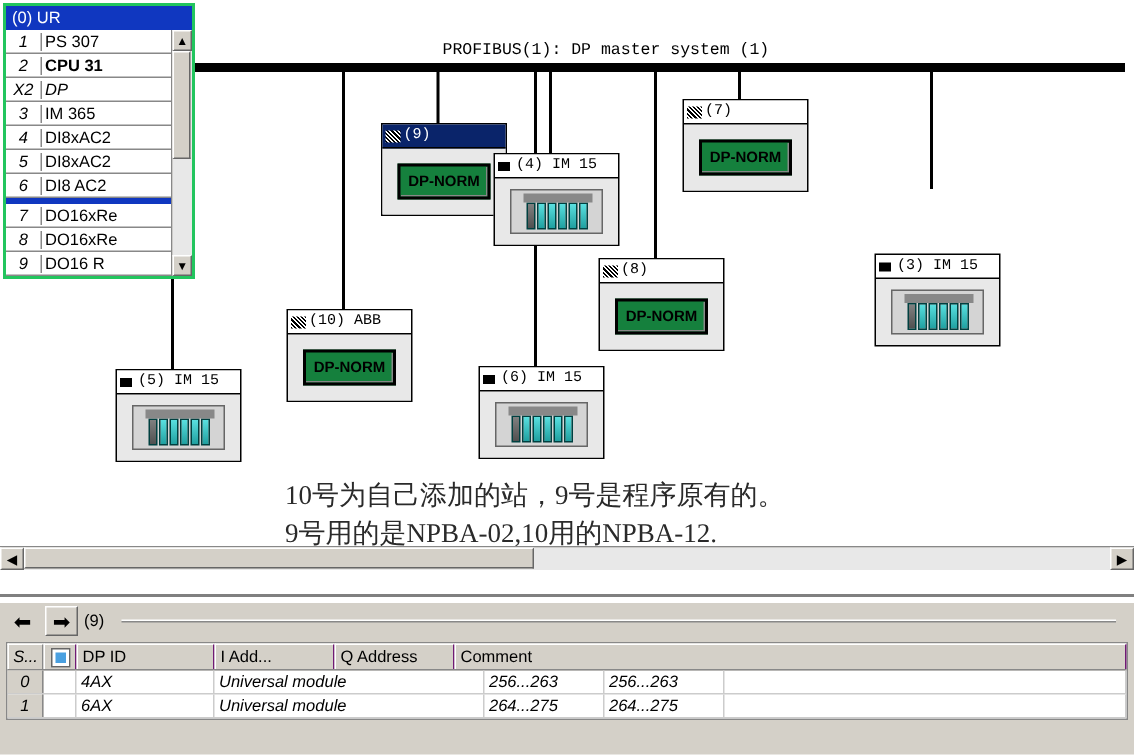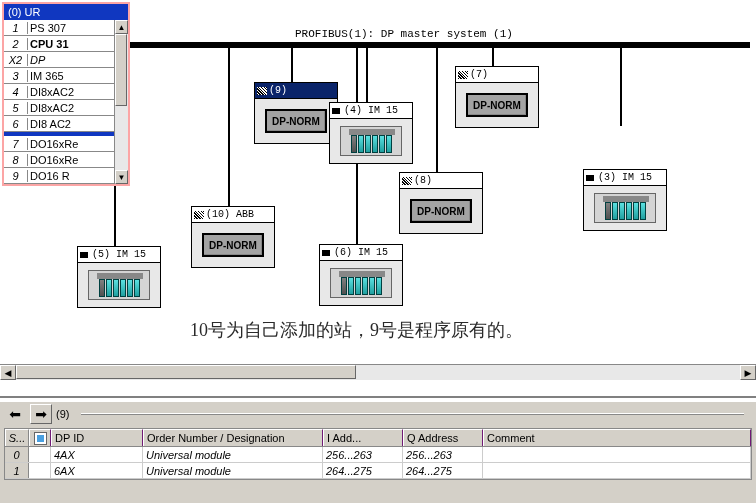--- a/index.html
+++ b/index.html
@@ -1,18 +1,18 @@
 <!DOCTYPE html>
 <html><head>
 <meta charset="utf-8">
 <style>
 * { box-sizing: border-box; margin: 0; padding: 0; }
 body { font-family: "Microsoft Sans Serif", Arial, sans-serif; font-size: 11px; background: #fff; width: 756px; height: 503px; overflow: hidden; position: relative; }
 .canvas { position: absolute; left: 0; top: 0; right: 0; height: 380px; background: #fff; }
-.ur-window { position: absolute; left: 2px; top: 2px; width: 128px; border: 2px solid #fca5a5; background: #4d7c0f; }
+.ur-window { position: absolute; left: 2px; top: 2px; width: 128px; border: 2px solid #22c55e; background: #4d7c0f; }
 .ur-title { background: #1037c0; color: #fff; padding: 1px 4px; font-size: 11px; height: 16px; display: flex; align-items: center; }
 .ur-body { display: flex; }
 .ur-rows { flex: 1; }
 .ur-row { display: flex; border-bottom: 1px solid #888; height: 16px; align-items: center; background: #fff; }
 .ur-slot { width: 24px; text-align: center; border-right: 1px solid #888; font-style: italic; }
 .ur-name { flex: 1; padding-left: 2px; white-space: nowrap; overflow: hidden; }
 .ur-row.bold .ur-name { font-weight: bold; }
 .ur-row.italic .ur-name { font-style: italic; }
 .ur-sep { height: 4px; background: #1037c0; }
 .vscroll { width: 14px; background: #d4d0c8; border-left: 1px solid #888; display: flex; flex-direction: column; }
@@ -21,21 +21,21 @@
 .vthumb { position: absolute; width: 12px; left: 0; background: #d4d0c8; border: 1px solid #fff; border-right-color: #666; border-bottom-color: #666; }
 
 .bus-label { position: absolute; font-size: 11px; font-family: "Courier New", monospace; }
 .bus-line { position: absolute; height: 6px; background: #000; }
 .drop-line { position: absolute; width: 2px; background: #000; }
 
 .node { position: absolute; width: 84px; border: 1px solid #000; background: #fff; }
 .node-title { height: 16px; background: #fff; display: flex; align-items: center; padding: 0 2px; font-family: "Courier New", monospace; font-size: 10px; border-bottom: 1px solid #000; position: relative; }
 .node-title.selected { background: #0a246a; color: #fff; }
 .node-body { height: 44px; display: flex; align-items: center; justify-content: center; background: #e8e8e8; padding: 4px; }
-.dpnorm-box { width: 62px; height: 24px; border: 2px solid #000; background: #a3a3a3; display: flex; align-items: center; justify-content: center; font-weight: bold; font-size: 10px; box-shadow: inset -1px -1px 0 #888; }
+.dpnorm-box { width: 62px; height: 24px; border: 2px solid #000; background: #15803d; display: flex; align-items: center; justify-content: center; font-weight: bold; font-size: 10px; box-shadow: inset -1px -1px 0 #888; }
 .rack-box { width: 62px; height: 30px; background: #d4d4d4; border: 1px solid #666; display: flex; align-items: flex-end; justify-content: center; padding: 2px; position: relative; }
 .rack-box::before { content:''; position:absolute; left:8px; top:2px; width:46px; height:6px; background:#888; }
 .rack-slots { display: flex; gap: 1px; }
 .rack-slot { width: 6px; height: 18px; background: linear-gradient(#5ae0e0, #20a0a0); border: 1px solid #004040; }
 .rack-slot.first { background: linear-gradient(#808080,#505050); }
 
 .node-mini-icon { width: 10px; height: 8px; margin-right: 2px; display: inline-flex; }
 .mini-dot { width:8px; height:6px; background:#000; margin-top:1px; }
 .mini-hatch { width:10px; height:8px; background: repeating-linear-gradient(45deg,#000 0 1px,#fff 1px 2px); }
 
@@ -272,20 +272,21 @@
         <div class="vtrack">
             <div class="vthumb" style="top:0;height:72px;"></div>
           </div>
         <div class="vbtn">▼</div>
       </div>
     </div>
   </div>
 
   <div class="annotation" style="left:190px;top:318px;">
     <div>10号为自己添加的站，9号是程序原有的。</div>
+    <div>9号用的是NPBA-02,10用的NPBA-12.</div>
   </div>
 
   <div class="hscroll">
     <div class="hbtn">◀</div>
     <div class="htrack">
         <div class="hthumb" style="left:0;width:340px;"></div>
       </div>
     <div class="hbtn">▶</div>
   </div>
 </div>
@@ -298,21 +299,20 @@
     <span class="bp-path">(9)</span>
     <div class="bp-line"></div>
   </div>
   <div class="bp-table">
     <div class="bp-hdr">
       <div class="c-s">S...</div>
       <div class="c-icon">
           <div class="hdr-icon"></div>
         </div>
       <div class="c-id">DP ID</div>
-      <div class="c-order">Order Number / Designation</div>
       <div class="c-iaddr">I Add...</div>
       <div class="c-qaddr">Q Address</div>
       <div class="c-comment">Comment</div>
     </div>
     <div id="bp-rows">
         <div class="bp-row">
           <div class="c-s">0</div>
           <div class="c-icon"></div>
           <div class="c-id">4AX</div>
           <div class="c-order">Universal module</div>

